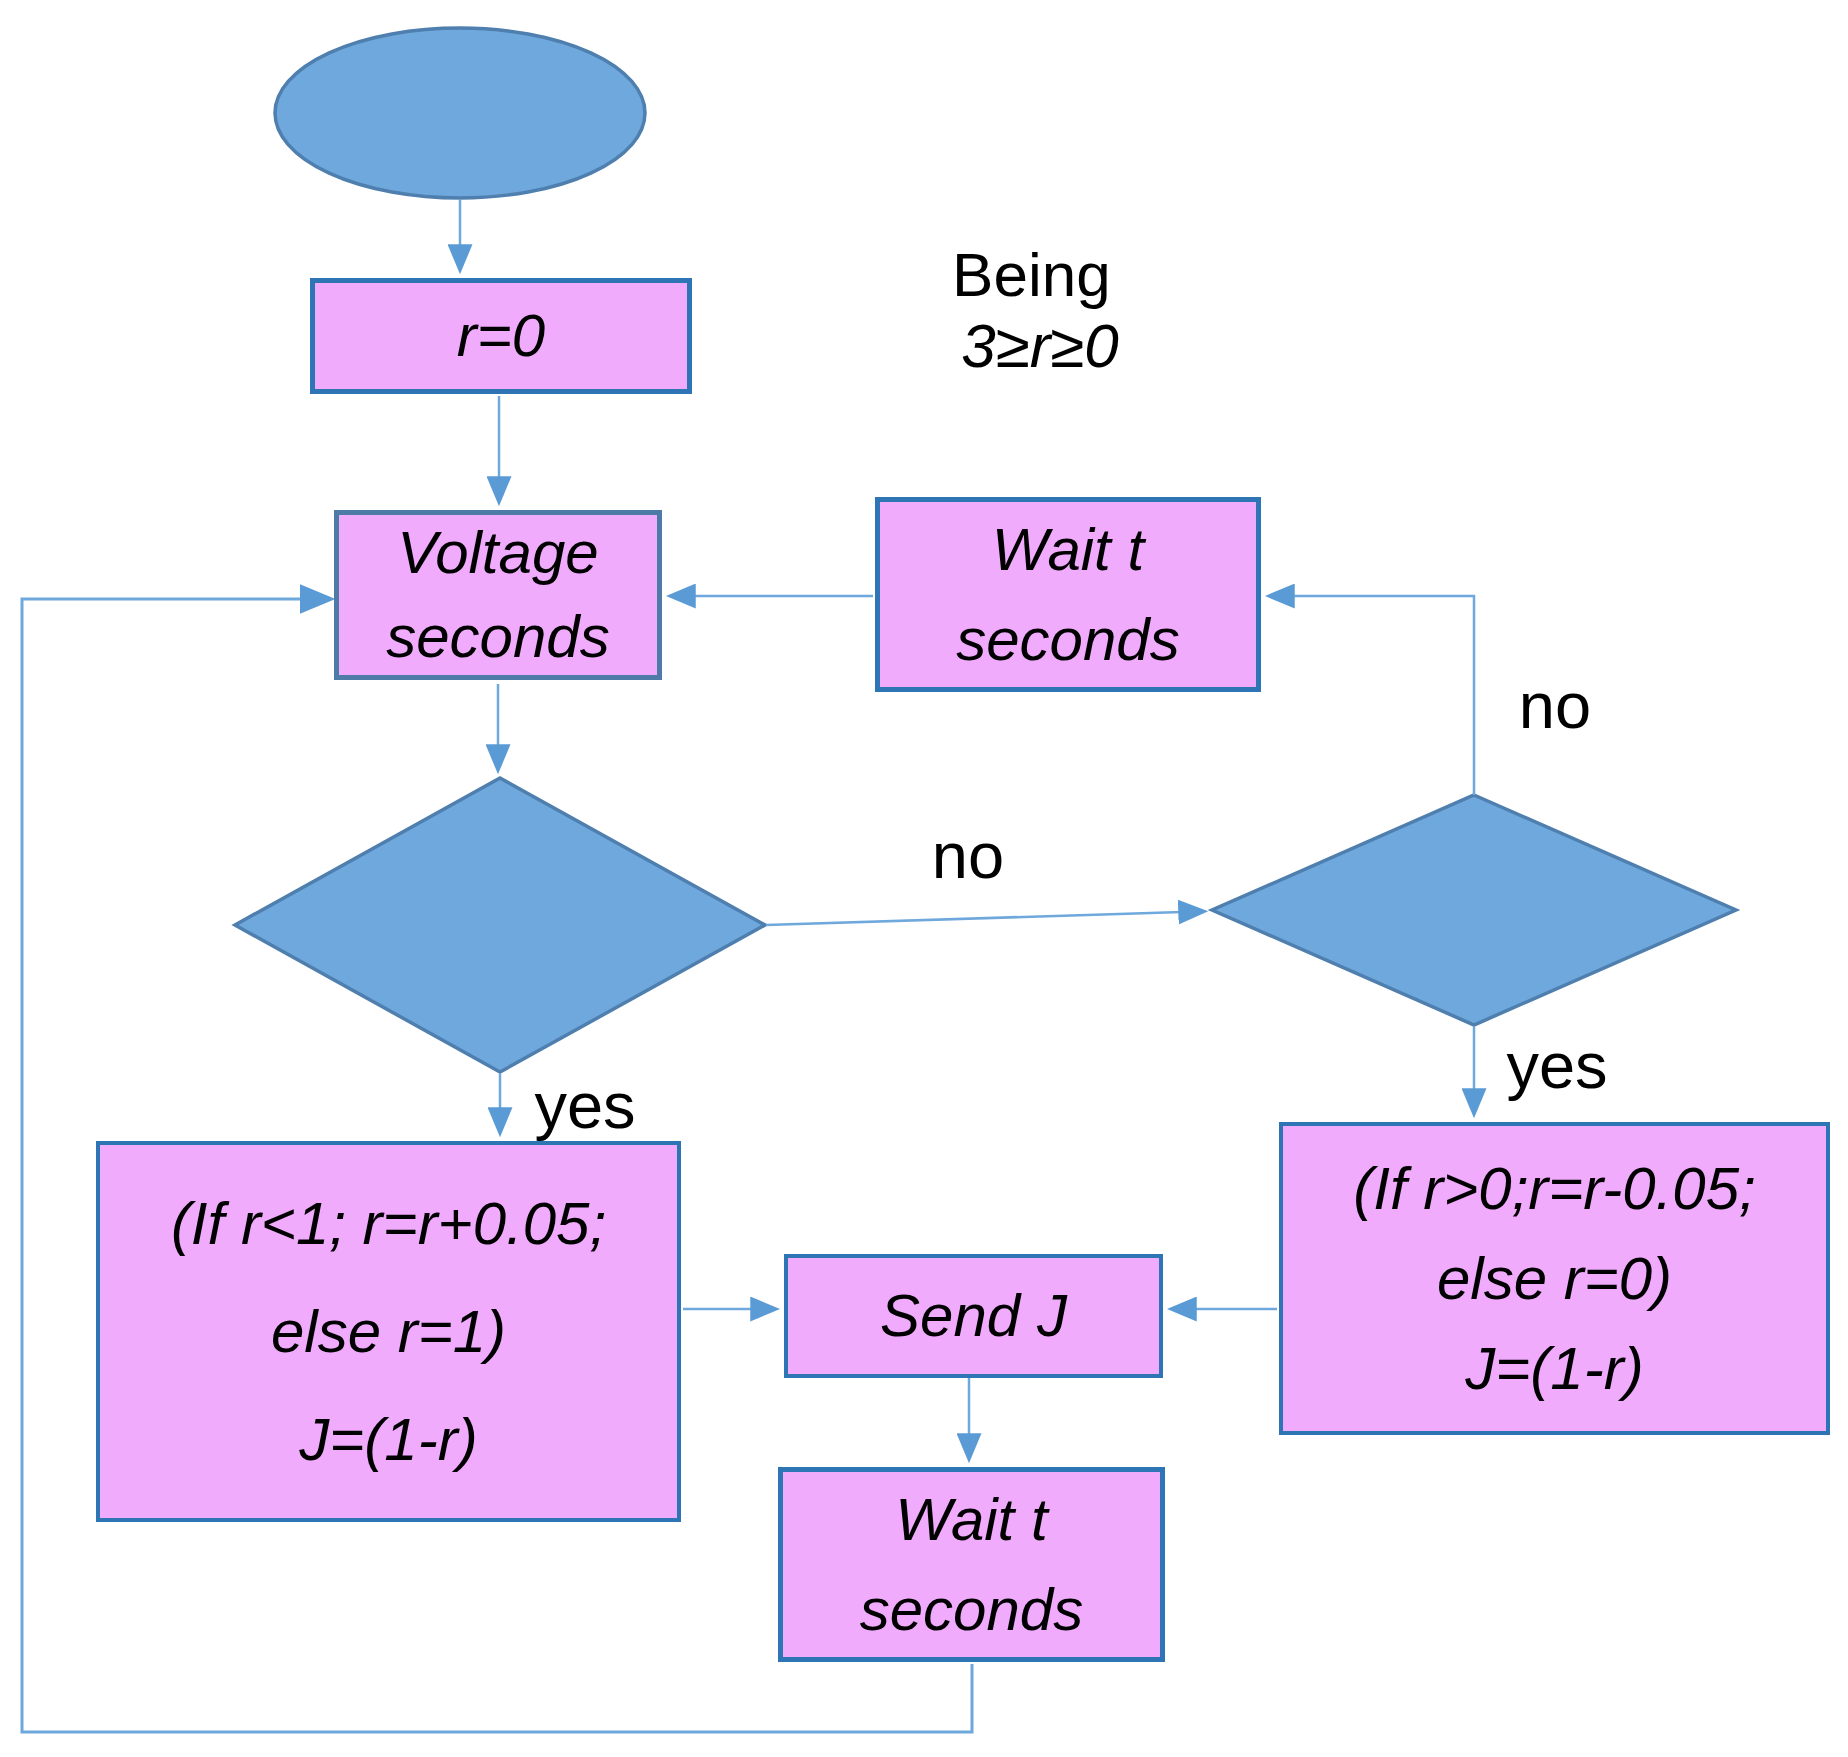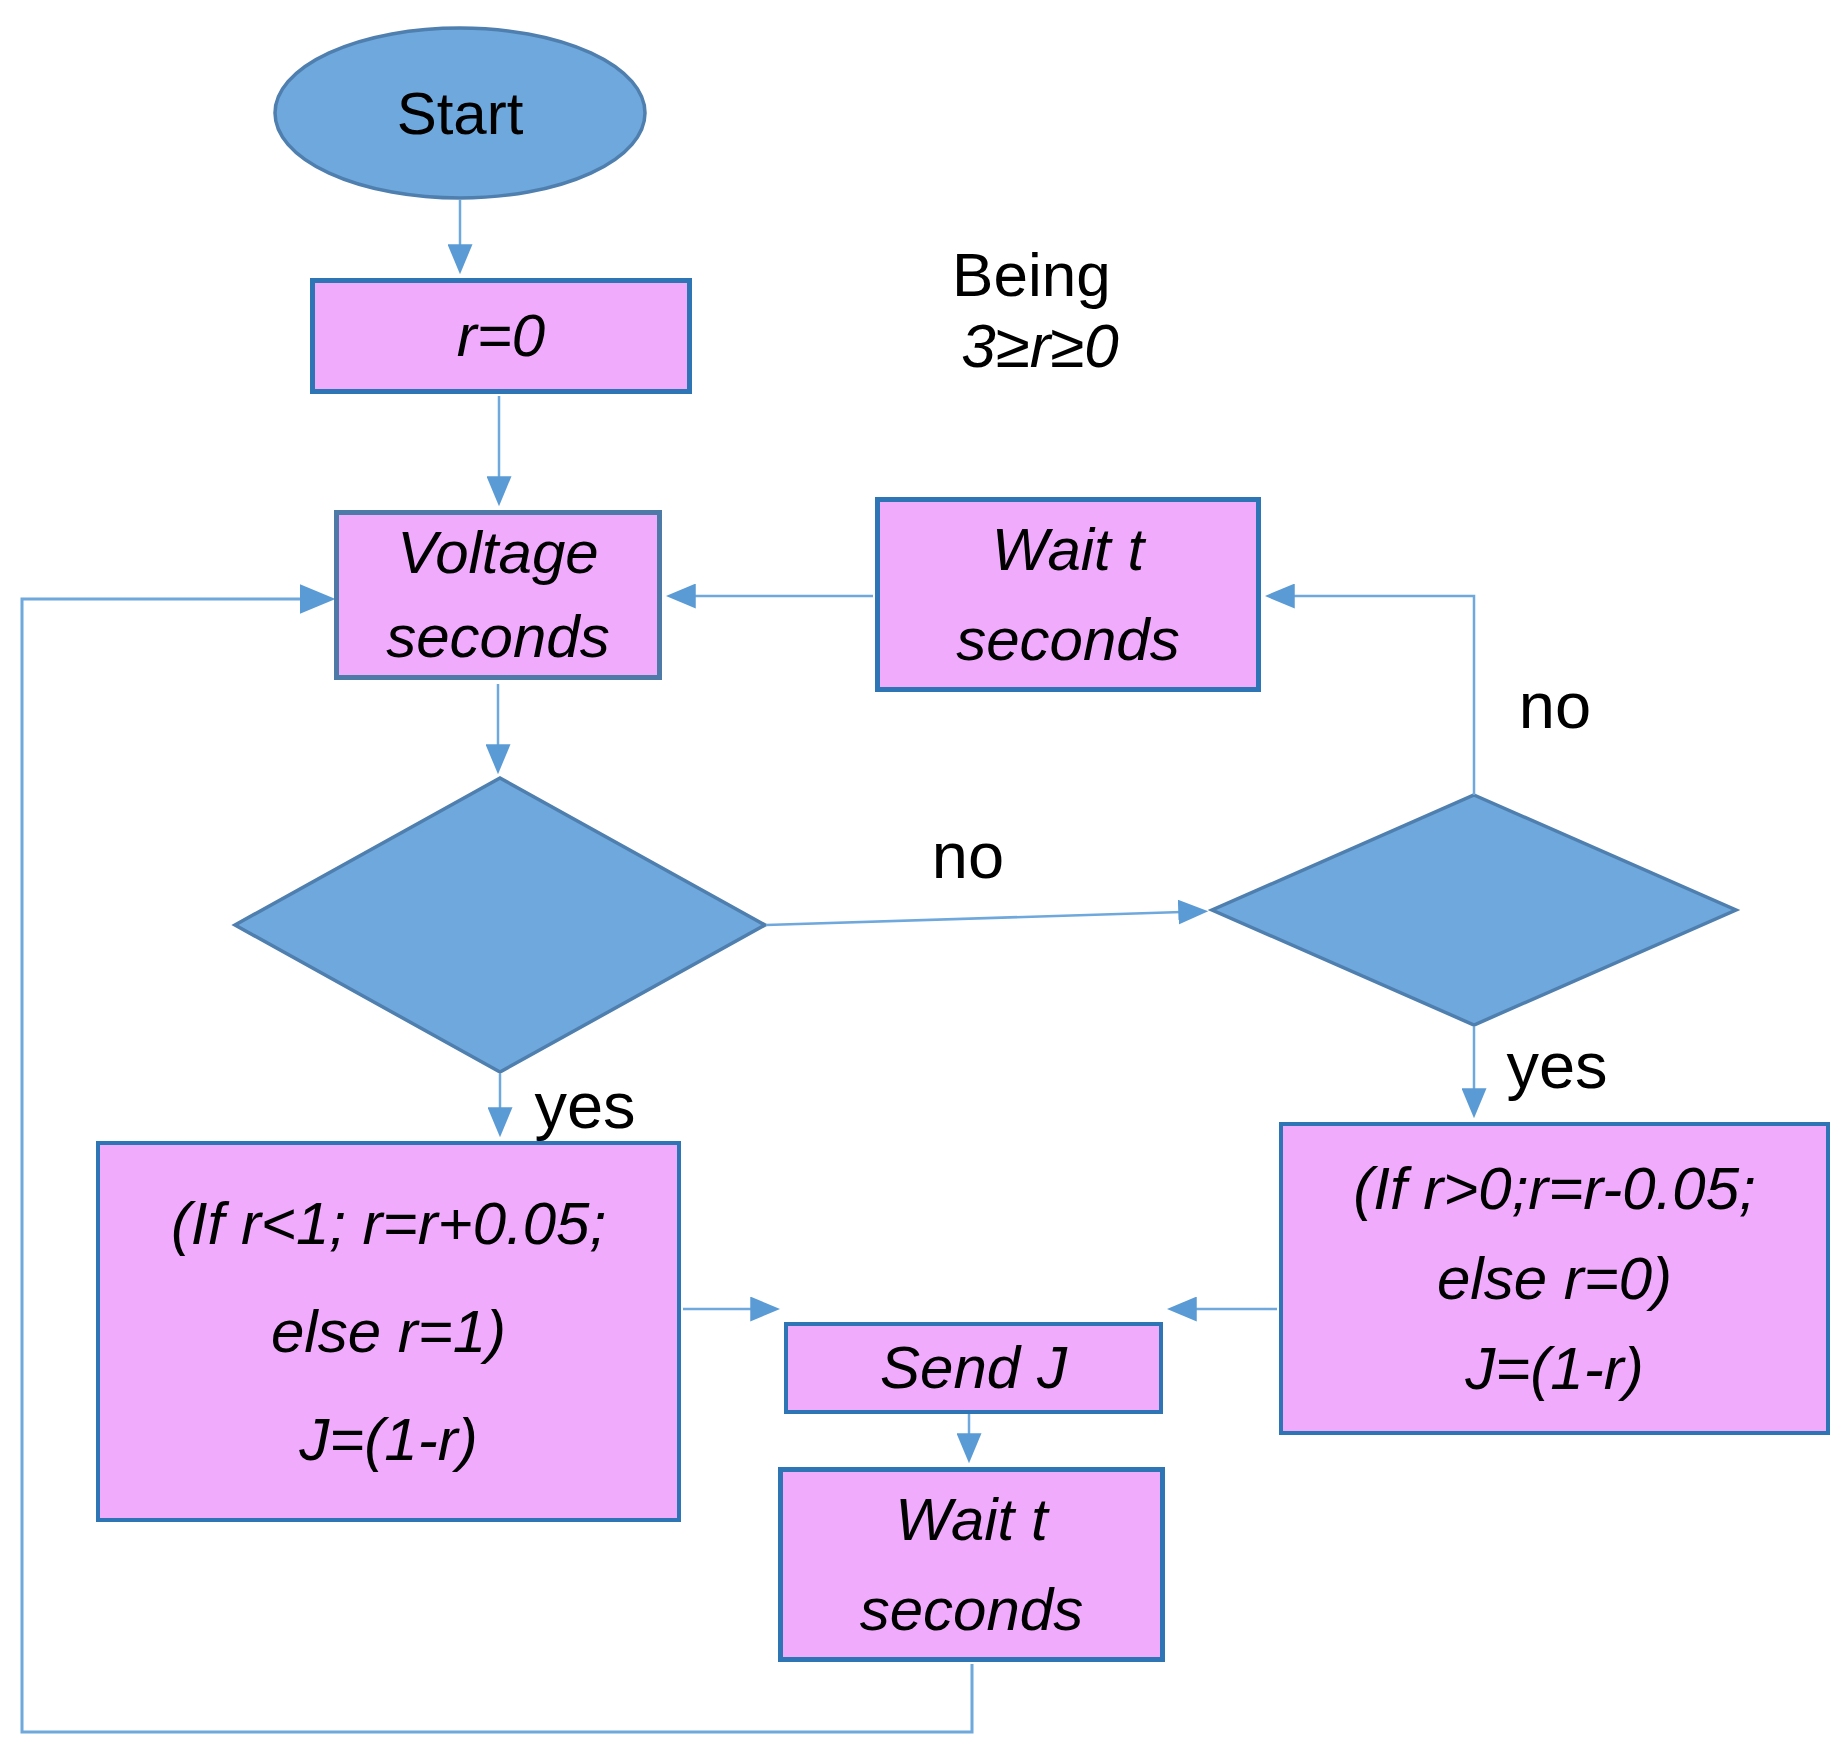--- a/index.html
+++ b/index.html
@@ -99,30 +99,29 @@
 else r=1)
 J=(1-r)</span>
   </div>
 
   <div class="box" style="left:1279px; top:1122px; width:551px; height:313px;">
     <span>(If r&gt;0;r=r-0.05;
 else r=0)
 J=(1-r)</span>
   </div>
 
-  <div class="box" style="left:784px; top:1322px; width:379px; height:92px;text-align:center;">
+  <div class="box" style="left:784px; top:1254px; width:379px; height:124px;text-align:center;">
     <span>Send J</span>
   </div>
 
   <div class="box bw5" style="left:778px; top:1467px; width:387px; height:195px;">
     <span>Wait t
 seconds</span>
   </div>
 
-  <div class="overlay-label" style="left:275px; top:28px; width:370px; height:170px; font-size:60px;">Start</div>
 
 
 
   <div class="overlay-label annotation" style="left:828px; top:262px; width:424px; height:95px;"><span>Being </span><span class="italic">3≥r≥0</span></div>
 
   <div class="edge-label" style="left:510px; top:1075px; width:150px; height:60px;">yes</div>
   <div class="edge-label" style="left:893px; top:822px; width:150px; height:66px;">no</div>
   <div class="edge-label" style="left:1490px; top:672px; width:130px; height:66px;">no</div>
   <div class="edge-label" style="left:1487px; top:1032px; width:140px; height:66px;">yes</div>
 

